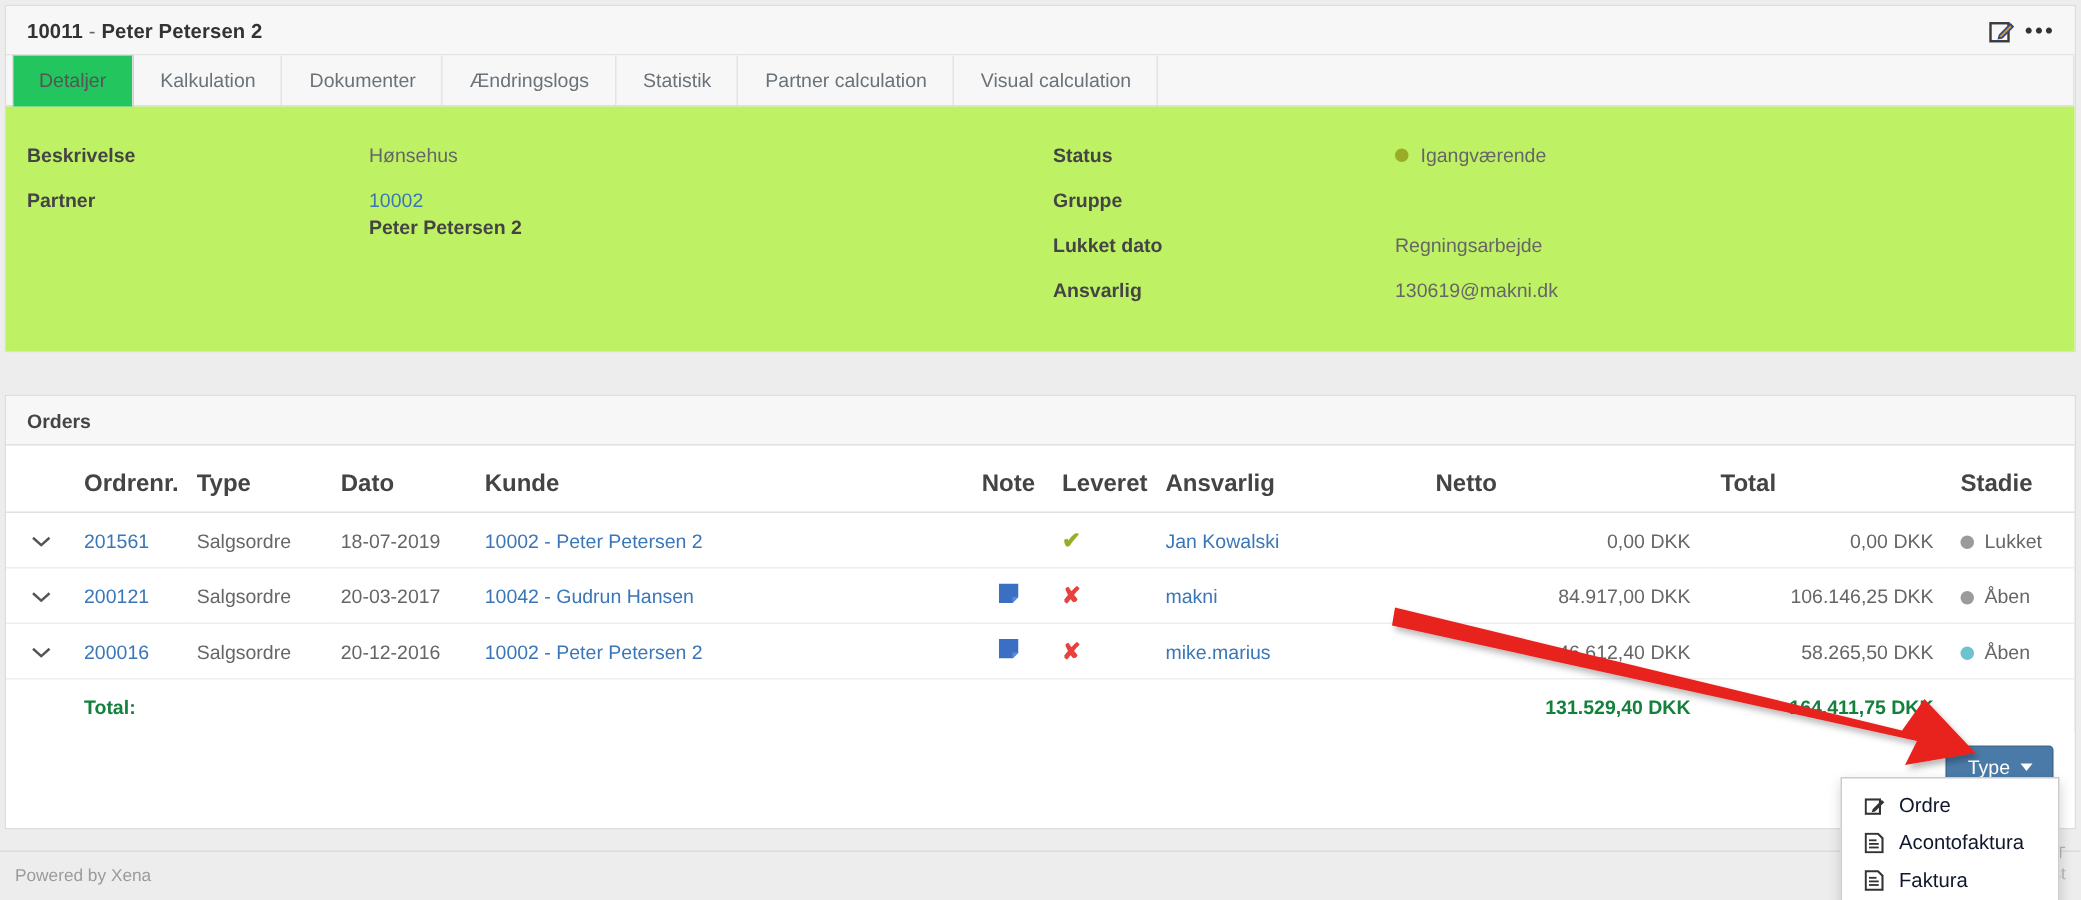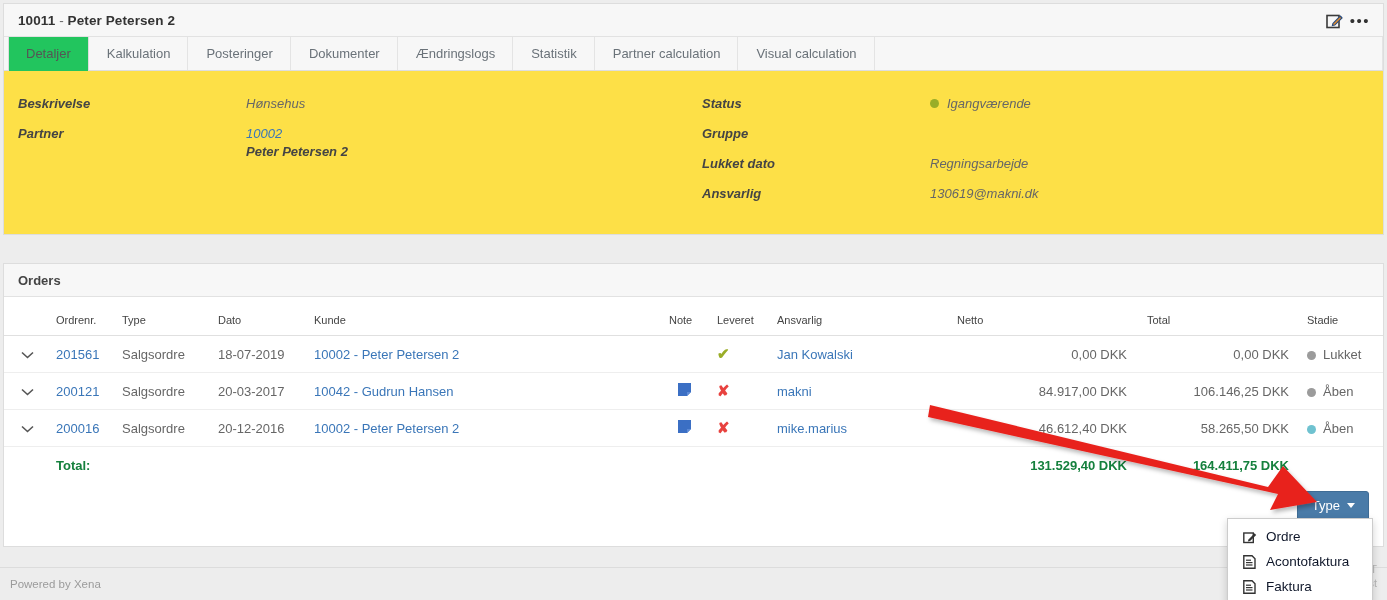--- a/index.html
+++ b/index.html
@@ -72,25 +72,24 @@
     color: #555;
     border-left: 1px solid #ddd;
     border-right: 1px solid #ddd;
     margin-bottom: -1px;
     padding-bottom: 1px;
   }
   .tab-filler { flex: 1 1 auto; border-left: 0; }
 
   
   .detail-panel {
-    background: #fde047;
+    background: #bef264;
     padding: 17px 0 26px 0;
     display: flex;
     min-height: 155px;
-    font-style: italic;
   }
   .detail-col { display: flex; }
   .detail-col.left { width: 690px; padding-left: 14px; }
   .detail-col.right { flex: 1 1 auto; padding-left: 684px; }
   .labels { width: 228px; }
   .values { flex: 1 1 auto; }
   .lrow {
     height: 30px;
     display: flex; align-items: center;
     font-size: 13px;
@@ -122,22 +121,22 @@
     color: #444;
   }
   .orders-body { padding: 14px 0 0 0; }
 
   table.orders {
     width: 100%;
     border-collapse: collapse;
     font-size: 13px;
   }
   table.orders th {
-    font-size: 11px;
-    font-weight: normal;
+    font-size: 16px;
+    font-weight: bold;
     color: #444;
     padding: 3px 6px 9px 6px;
     border-bottom: 1px solid #e0e0e0;
     text-align: left;
     white-space: nowrap;
   }
   table.orders td {
     padding: 9px 6px;
     border-bottom: 1px solid #eee;
     color: #666;
@@ -271,23 +270,20 @@
         <span class="dots">•••</span>
       </div>
     </div>
 
     <div class="tabbar">
       <div class="tab active">
           <span>Detaljer</span>
         </div>
       <div class="tab">
           <span>Kalkulation</span>
-        </div>
-      <div class="tab">
-          <span>Posteringer</span>
         </div>
       <div class="tab">
           <span>Dokumenter</span>
         </div>
       <div class="tab">
           <span>Ændringslogs</span>
         </div>
       <div class="tab">
           <span>Statistik</span>
         </div>

